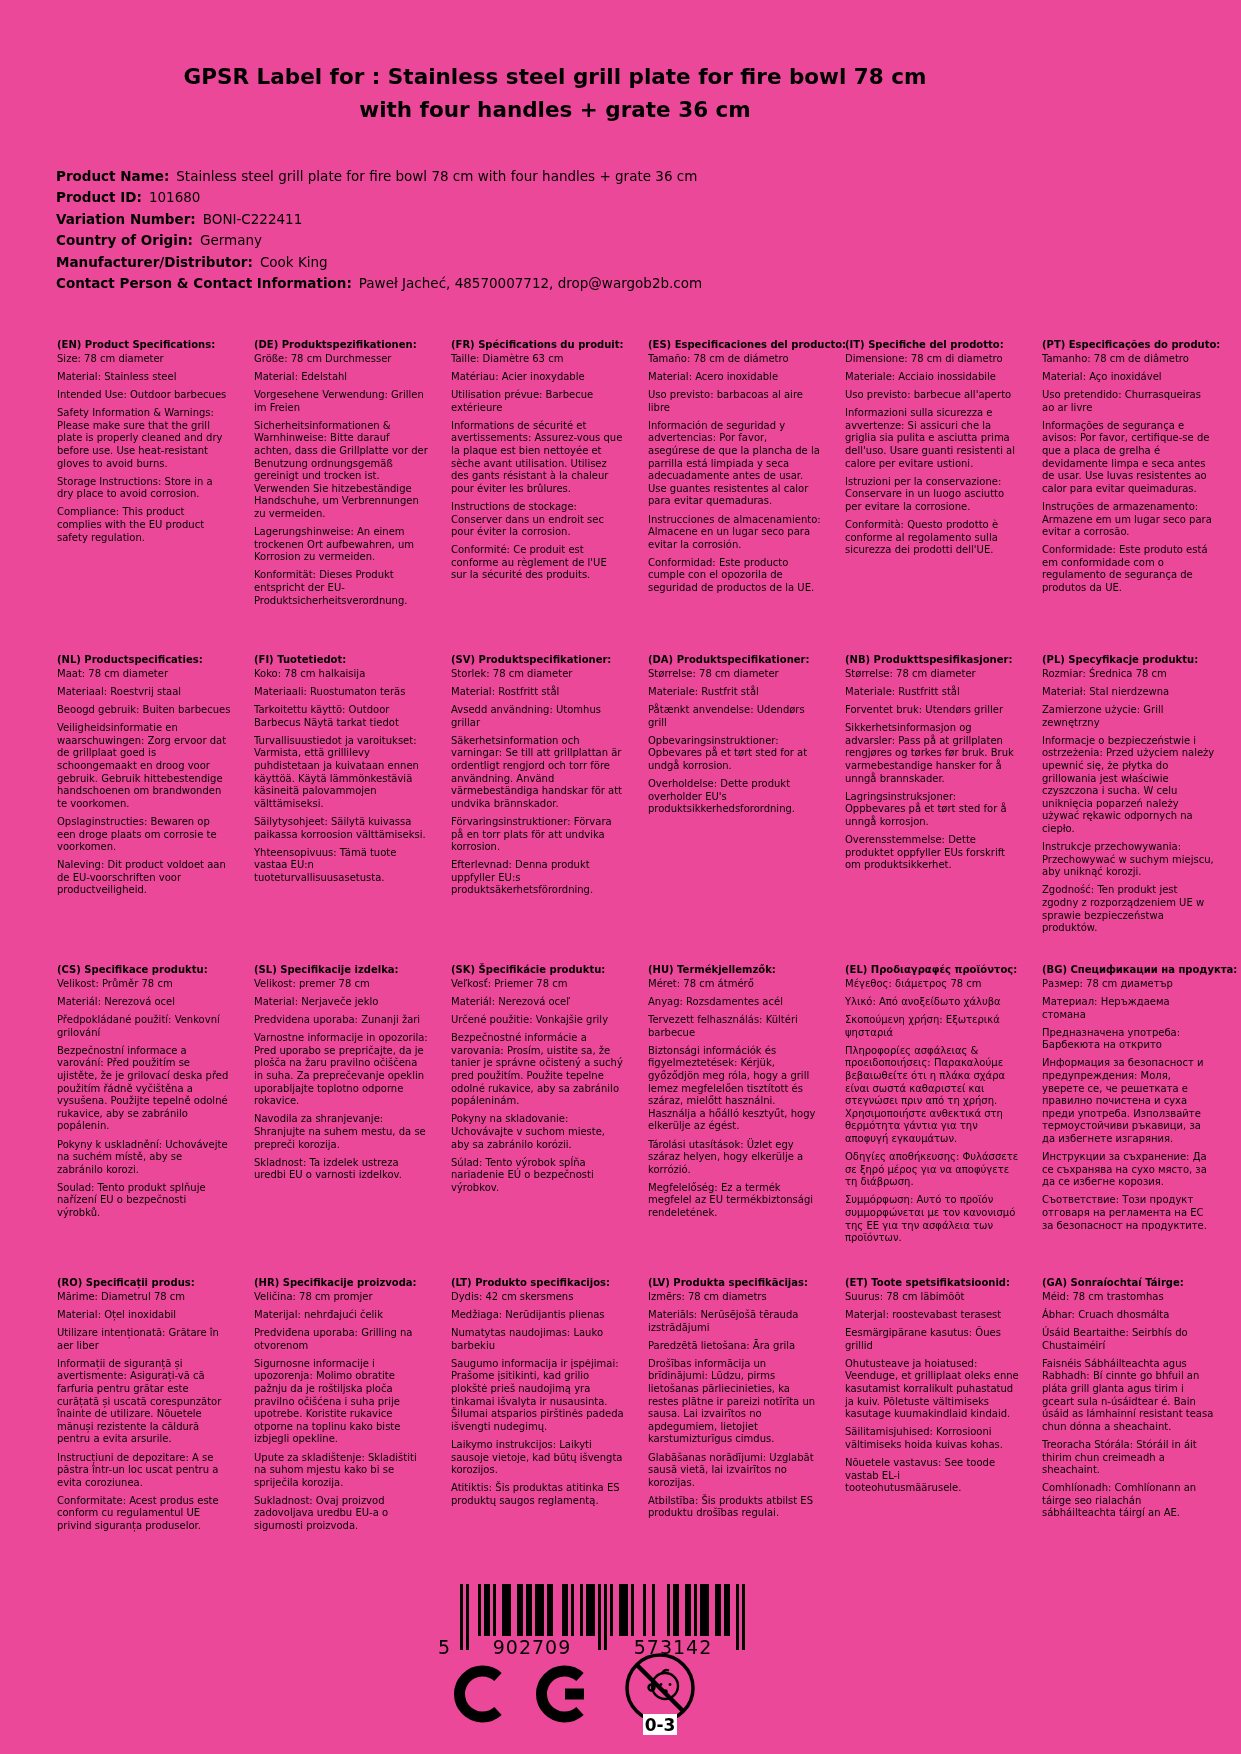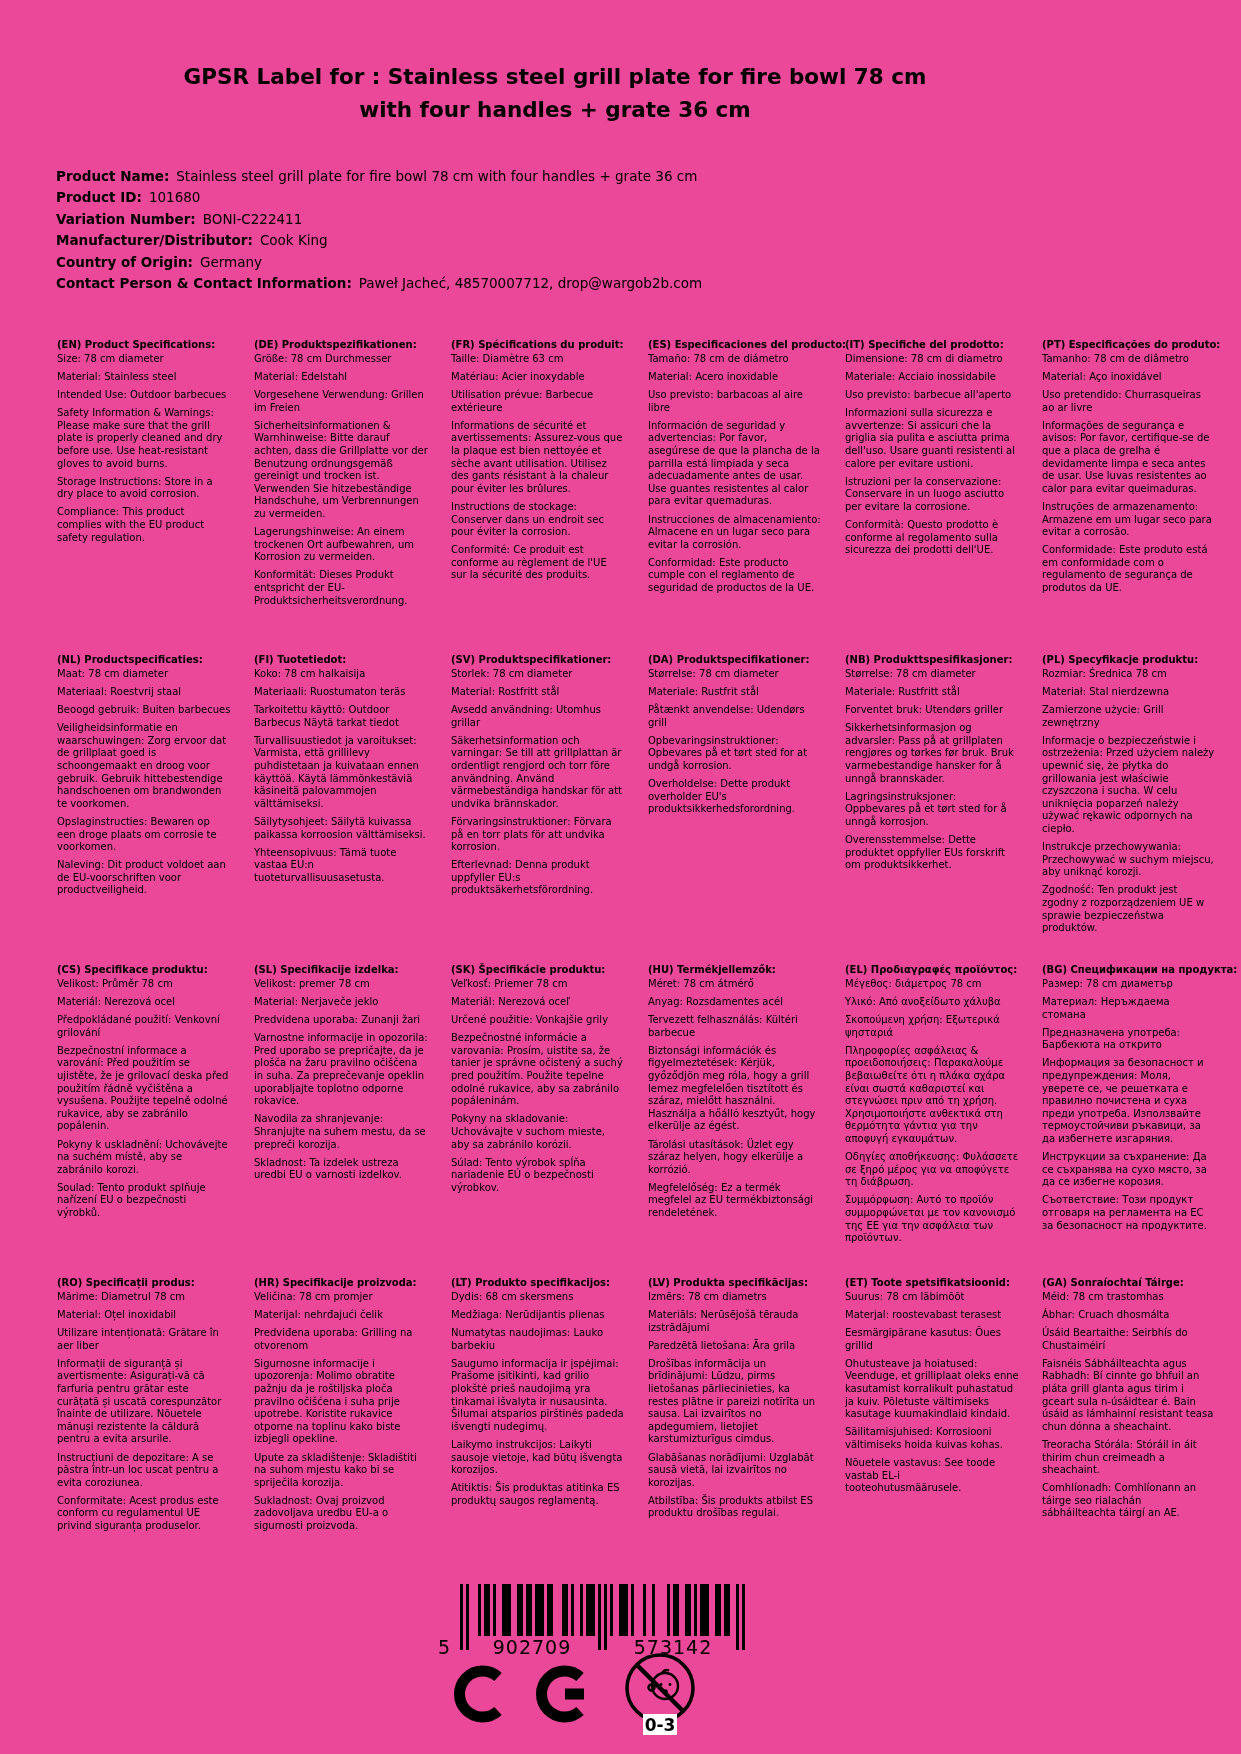--- a/index.html
+++ b/index.html
@@ -25,22 +25,22 @@
 <body>
 
 <div class="page">
 
   <h1 class="title"><span>GPSR Label for : Stainless steel grill plate for fire bowl 78 cm</span><br><span>with four handles + grate 36 cm</span></h1>
 
   <div class="product-info">
     <div class="pi-row"><span class="pi-label">Product Name:</span><span class="pi-value">Stainless steel grill plate for fire bowl 78 cm with four handles + grate 36 cm</span></div>
     <div class="pi-row"><span class="pi-label">Product ID:</span><span class="pi-value">101680</span></div>
     <div class="pi-row"><span class="pi-label">Variation Number:</span><span class="pi-value">BONI-C222411</span></div>
+    <div class="pi-row"><span class="pi-label">Country of Origin:</span><span class="pi-value">Germany</span></div>
     <div class="pi-row"><span class="pi-label">Manufacturer/Distributor:</span><span class="pi-value">Cook King</span></div>
-    <div class="pi-row"><span class="pi-label">Country of Origin:</span><span class="pi-value">Germany</span></div>
     <div class="pi-row"><span class="pi-label">Contact Person &amp; Contact Information:</span><span class="pi-value">Paweł Jacheć, 48570007712, drop@wargob2b.com</span></div>
   </div>
 
   <div class="lang-grid">
     <div class="block">
       <div class="block-header">(EN) Product Specifications:</div>
       <div class="block-paras">
           <div class="para">Size: 78 cm diameter</div>
           <div class="para">Material: Stainless steel</div>
           <div class="para">Intended Use: Outdoor barbecues</div>
@@ -75,21 +75,21 @@
     </div>
 
     <div class="block">
       <div class="block-header">(ES) Especificaciones del producto:</div>
       <div class="block-paras">
           <div class="para">Tamaño: 78 cm de diámetro</div>
           <div class="para">Material: Acero inoxidable</div>
           <div class="para">Uso previsto: barbacoas al aire libre</div>
           <div class="para">Información de seguridad y advertencias: Por favor, asegúrese de que la plancha de la parrilla está limpiada y seca adecuadamente antes de usar. Use guantes resistentes al calor para evitar quemaduras.</div>
           <div class="para">Instrucciones de almacenamiento: Almacene en un lugar seco para evitar la corrosión.</div>
-          <div class="para">Conformidad: Este producto cumple con el reglamento de seguridad de productos de la UE.</div>
+          <div class="para">Conformidad: Este producto cumple con el opozorila de seguridad de productos de la UE.</div>
         </div>
     </div>
 
     <div class="block">
       <div class="block-header">(IT) Specifiche del prodotto:</div>
       <div class="block-paras">
           <div class="para">Dimensione: 78 cm di diametro</div>
           <div class="para">Materiale: Acciaio inossidabile</div>
           <div class="para">Uso previsto: barbecue all'aperto</div>
           <div class="para">Informazioni sulla sicurezza e avvertenze: Si assicuri che la griglia sia pulita e asciutta prima dell'uso. Usare guanti resistenti al calore per evitare ustioni.</div>
@@ -273,21 +273,21 @@
           <div class="para">Predviđena uporaba: Grilling na otvorenom</div>
           <div class="para">Sigurnosne informacije i upozorenja: Molimo obratite pažnju da je roštiljska ploča pravilno očišćena i suha prije upotrebe. Koristite rukavice otporne na toplinu kako biste izbjegli opekline.</div>
           <div class="para">Upute za skladištenje: Skladištiti na suhom mjestu kako bi se spriječila korozija.</div>
           <div class="para">Sukladnost: Ovaj proizvod zadovoljava uredbu EU-a o sigurnosti proizvoda.</div>
         </div>
     </div>
 
     <div class="block">
       <div class="block-header">(LT) Produkto specifikacijos:</div>
       <div class="block-paras">
-          <div class="para">Dydis: 68 cm skersmens</div>
+          <div class="para">Dydis: 42 cm skersmens</div>
           <div class="para">Medžiaga: Nerūdijantis plienas</div>
           <div class="para">Numatytas naudojimas: Lauko barbekiu</div>
           <div class="para">Saugumo informacija ir įspėjimai: Prašome įsitikinti, kad grilio plokštė prieš naudojimą yra tinkamai išvalyta ir nusausinta. Šilumai atsparios pirštinės padeda išvengti nudegimų.</div>
           <div class="para">Laikymo instrukcijos: Laikyti sausoje vietoje, kad būtų išvengta korozijos.</div>
           <div class="para">Atitiktis: Šis produktas atitinka ES produktų saugos reglamentą.</div>
         </div>
     </div>
 
     <div class="block">
       <div class="block-header">(LV) Produkta specifikācijas:</div>

